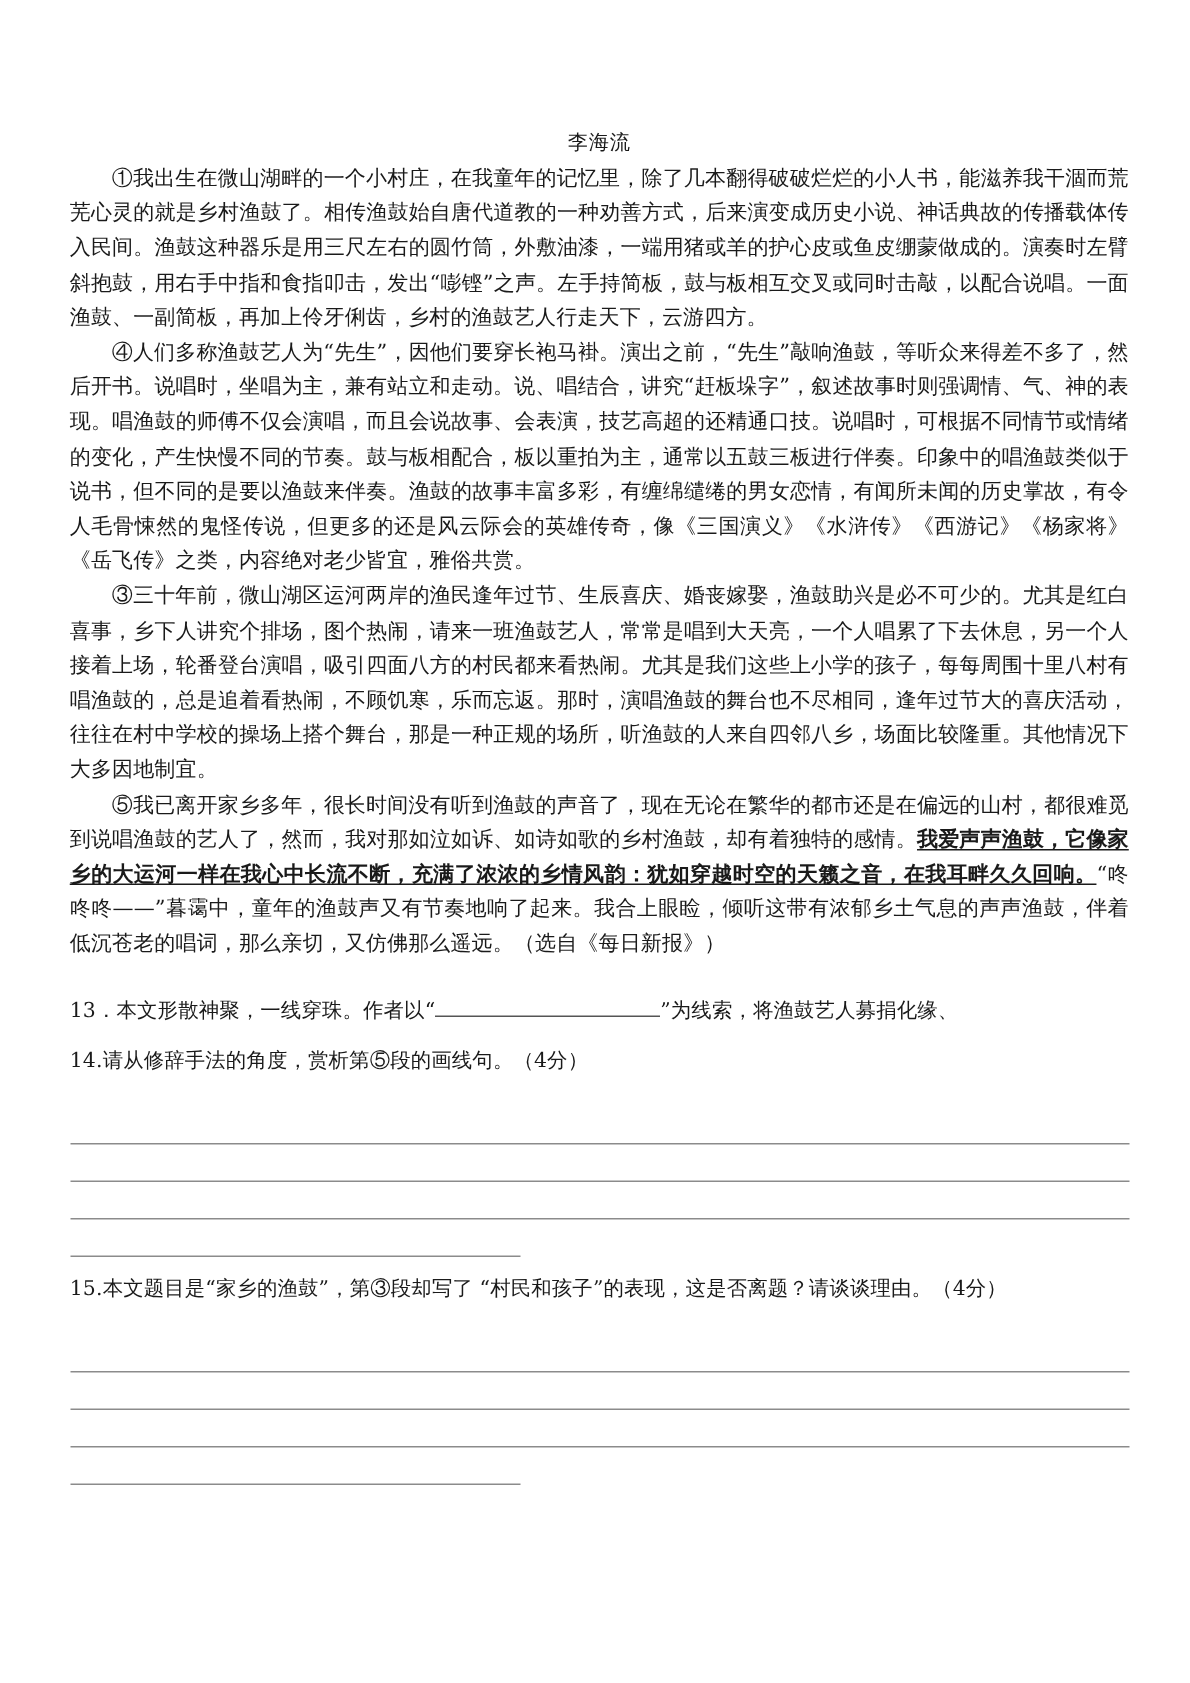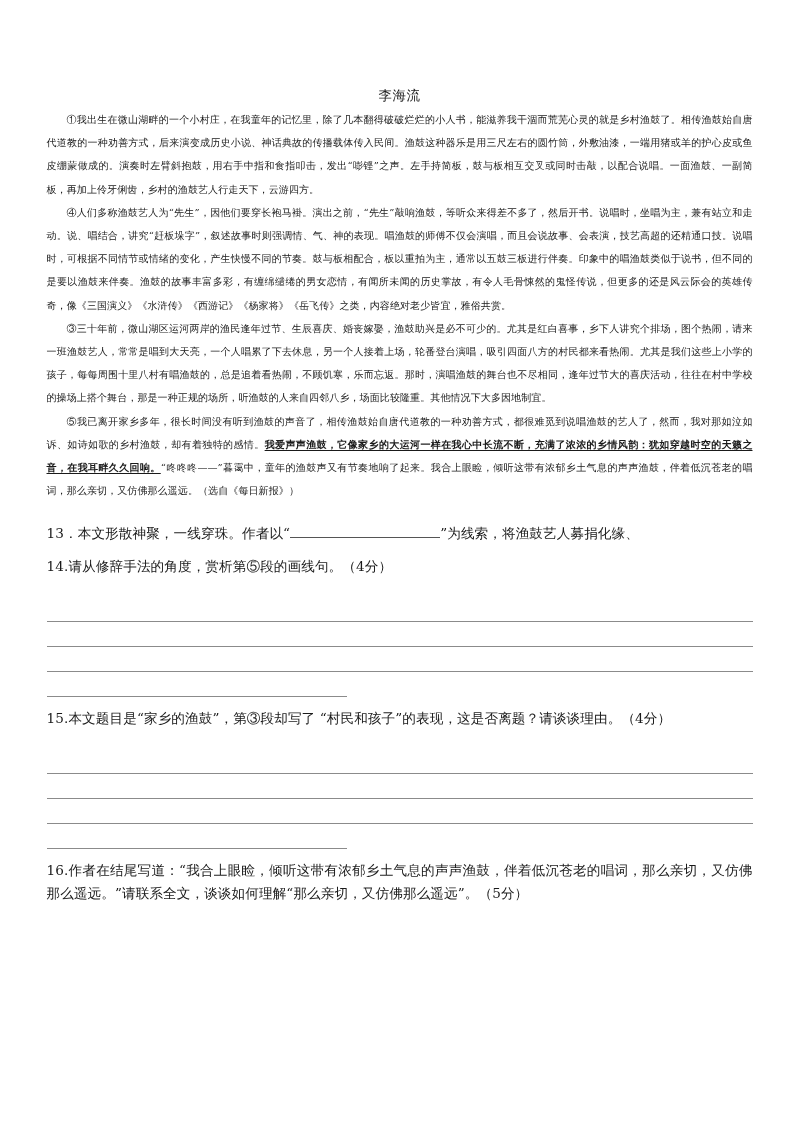--- a/index.html
+++ b/index.html
@@ -27,21 +27,21 @@
     width: 706px;
   }
   .author-title {
     text-align: center;
     font-size: 13.5px;
     line-height: 22px;
     letter-spacing: 0.5px;
     margin-bottom: 2px;
   }
   .para {
-    font-size: 10px;
+    font-size: 14px;
     line-height: 23.2px;
     text-align: justify;
     text-justify: inter-ideograph;
     text-indent: 2em;
     margin: 0;
     letter-spacing: 0.1px;
   }
   .para .marked {
     font-weight: bold;
     text-decoration: underline;
@@ -102,21 +102,21 @@
 
 <div class="page">
   <div class="content">
 
     <div class="author-title">李海流</div>
 
     <p class="para">①我出生在微山湖畔的一个小村庄，在我童年的记忆里，除了几本翻得破破烂烂的小人书，能滋养我干涸而荒芜心灵的就是乡村渔鼓了。相传渔鼓始自唐代道教的一种劝善方式，后来演变成历史小说、神话典故的传播载体传入民间。渔鼓这种器乐是用三尺左右的圆竹筒，外敷油漆，一端用猪或羊的护心皮或鱼皮绷蒙做成的。演奏时左臂斜抱鼓，用右手中指和食指叩击，发出“嘭铿”之声。左手持简板，鼓与板相互交叉或同时击敲，以配合说唱。一面渔鼓、一副简板，再加上伶牙俐齿，乡村的渔鼓艺人行走天下，云游四方。</p>
     <p class="para">④人们多称渔鼓艺人为“先生”，因他们要穿长袍马褂。演出之前，“先生”敲响渔鼓，等听众来得差不多了，然后开书。说唱时，坐唱为主，兼有站立和走动。说、唱结合，讲究“赶板垛字”，叙述故事时则强调情、气、神的表现。唱渔鼓的师傅不仅会演唱，而且会说故事、会表演，技艺高超的还精通口技。说唱时，可根据不同情节或情绪的变化，产生快慢不同的节奏。鼓与板相配合，板以重拍为主，通常以五鼓三板进行伴奏。印象中的唱渔鼓类似于说书，但不同的是要以渔鼓来伴奏。渔鼓的故事丰富多彩，有缠绵缱绻的男女恋情，有闻所未闻的历史掌故，有令人毛骨悚然的鬼怪传说，但更多的还是风云际会的英雄传奇，像《三国演义》《水浒传》《西游记》《杨家将》《岳飞传》之类，内容绝对老少皆宜，雅俗共赏。</p>
     <p class="para">③三十年前，微山湖区运河两岸的渔民逢年过节、生辰喜庆、婚丧嫁娶，渔鼓助兴是必不可少的。尤其是红白喜事，乡下人讲究个排场，图个热闹，请来一班渔鼓艺人，常常是唱到大天亮，一个人唱累了下去休息，另一个人接着上场，轮番登台演唱，吸引四面八方的村民都来看热闹。尤其是我们这些上小学的孩子，每每周围十里八村有唱渔鼓的，总是追着看热闹，不顾饥寒，乐而忘返。那时，演唱渔鼓的舞台也不尽相同，逢年过节大的喜庆活动，往往在村中学校的操场上搭个舞台，那是一种正规的场所，听渔鼓的人来自四邻八乡，场面比较隆重。其他情况下大多因地制宜。</p>
 
-    <p class="para"><span>⑤我已离开家乡多年，很长时间没有听到渔鼓的声音了，相传渔鼓始自唐代道教的一种劝善方式，都很难觅到说唱渔鼓的艺人了，然而，我对那如泣如诉、如诗如歌的乡村渔鼓，却有着独特的感情。</span><span class="marked">我爱声声渔鼓，它像家乡的大运河一样在我心中长流不断，充满了浓浓的乡情风韵：犹如穿越时空的天籁之音，在我耳畔久久回响。</span><span>“咚咚咚——”暮霭中，童年的渔鼓声又有节奏地响了起来。我合上眼睑，倾听这带有浓郁乡土气息的声声渔鼓，伴着低沉苍老的唱词，那么亲切，又仿佛那么遥远。（选自《每日新报》）</span></p>
+    <p class="para"><span>⑤我已离开家乡多年，很长时间没有听到渔鼓的声音了，现在无论在繁华的都市还是在偏远的山村，都很难觅到说唱渔鼓的艺人了，然而，我对那如泣如诉、如诗如歌的乡村渔鼓，却有着独特的感情。</span><span class="marked">我爱声声渔鼓，它像家乡的大运河一样在我心中长流不断，充满了浓浓的乡情风韵：犹如穿越时空的天籁之音，在我耳畔久久回响。</span><span>“咚咚咚——”暮霭中，童年的渔鼓声又有节奏地响了起来。我合上眼睑，倾听这带有浓郁乡土气息的声声渔鼓，伴着低沉苍老的唱词，那么亲切，又仿佛那么遥远。（选自《每日新报》）</span></p>
 
     <div class="qsection">
 
       <div class="q q-13">
         <span class="row row1"><span>13．本文形散神聚，一线穿珠。作者以“</span><span class="fillblank fb-a"></span><span>”为线索，将渔鼓艺人募捐化缘、</span></span>
       </div>
 
       <div class="gap-sm"></div>
 
       <p class="q">14.请从修辞手法的角度，赏析第⑤段的画线句。（4分）</p>
@@ -134,17 +134,16 @@
       <div class="answer-lines">
         <div class="gap-md"></div>
         <div class="aline"></div>
         <div class="aline"></div>
         <div class="aline"></div>
         <div class="aline short"></div>
       </div>
 
       <div class="gap-sm"></div>
 
-      <p class="q">16.作者在结尾写道：“我合上眼睑，倾听这带有浓郁乡土气息的声声渔鼓，伴着低沉苍老的唱词，那么亲切，又仿佛那么遥远。”请联系全文，谈谈如何理解“那么亲切，又仿佛那么遥远”。（5分）</p>
 
     </div>
   </div>
 </div>
 
 </body></html>

